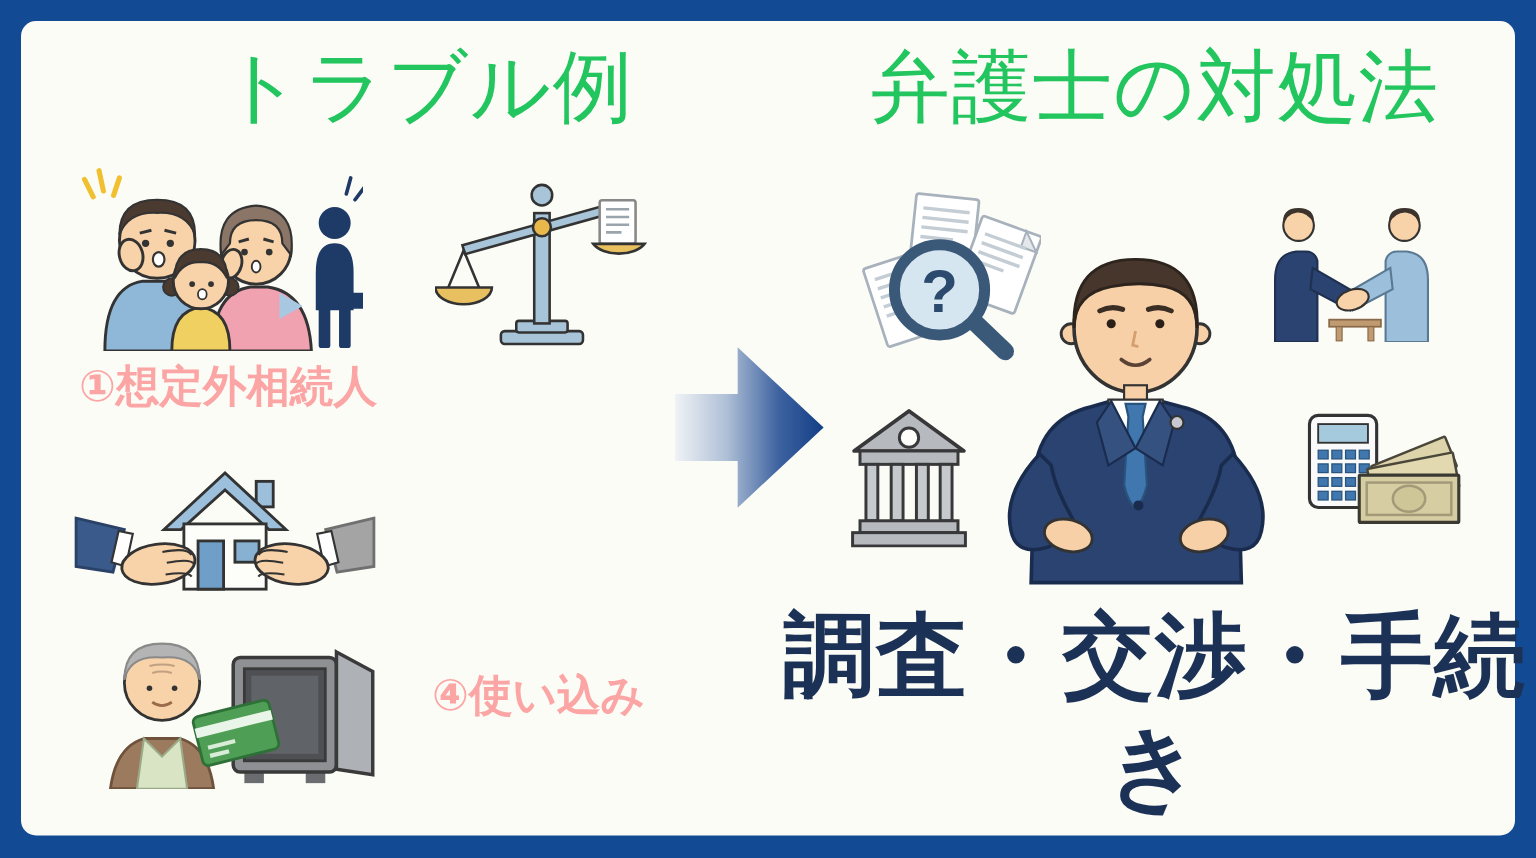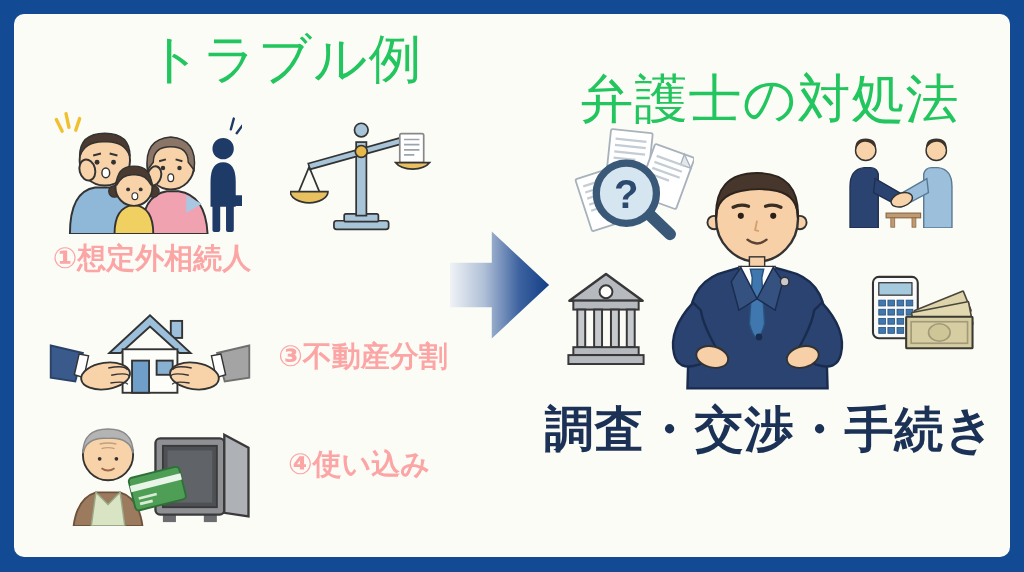--- a/index.html
+++ b/index.html
@@ -2,21 +2,21 @@
 <html><head>
 <meta charset="utf-8">
 <style>
   html,body{margin:0;padding:0;}
   body{font-family:"Liberation Sans","DejaVu Sans",sans-serif;}
   .canvas{position:relative;width:1024px;height:572px;background:#134a94;overflow:hidden;}
   .panel{position:absolute;left:14px;top:14px;width:996px;height:543px;background:#fcfcf7;border-radius:10px;}
   .abs{position:absolute;}
   .title{font-weight:400;color:#22c55e;text-align:center;font-size:53px;letter-spacing:1px;margin:0;line-height:1;}
   .item-label{font-weight:800;color:#fca5a5;font-size:29px;text-align:center;line-height:1.1;white-space:nowrap;}
-  .footer{font-weight:800;color:#1b3156;font-size:49px;text-align:center;line-height:1.22;letter-spacing:1px;}
+  .footer{font-weight:800;color:#1b3156;font-size:61px;text-align:center;line-height:1.22;letter-spacing:1px;}
   svg{display:block;}
 </style>
 </head>
 <body>
 
 <div class="canvas">
   <div class="panel"></div>
 
   <h1 class="abs title" style="left:35px;top:32px;width:500px;">トラブル例</h1>
 
@@ -87,21 +87,20 @@
     <g transform="rotate(-8 60 78)">
       <ellipse cx="58" cy="78" rx="26" ry="14" fill="#f8d2a8" stroke="#333" stroke-width="2"></ellipse>
       <path d="M62,70 Q80,69 82,75 M64,78 Q82,77 83,82 M62,86 Q78,86 80,90" stroke="#333" stroke-width="1.5" fill="none"></path>
     </g>
     <g transform="rotate(8 150 78)">
       <ellipse cx="152" cy="78" rx="26" ry="14" fill="#f8d2a8" stroke="#333" stroke-width="2"></ellipse>
       <path d="M148,70 Q130,69 128,75 M146,78 Q128,77 127,82 M148,86 Q132,86 130,90" stroke="#333" stroke-width="1.5" fill="none"></path>
     </g>
   </svg>
 
-  <div class="abs item-label" style="left:278px;top:341px;width:170px;">③不動産分割</div>
 
   <svg class="abs" style="left:55px;top:414px;" width="200" height="112" viewBox="0 0 215 120">
     <rect x="116" y="106" width="14" height="10" fill="#6a6c70"></rect>
     <rect x="160" y="106" width="14" height="10" fill="#6a6c70"></rect>
     <rect x="108" y="26" width="74" height="82" rx="5" fill="#8e9094" stroke="#3a3a3a" stroke-width="2.5"></rect>
     <rect x="116" y="34" width="58" height="66" fill="#4e5054" stroke="#3a3a3a" stroke-width="2"></rect>
     <rect x="121" y="39" width="48" height="56" fill="#606468"></rect>
     <polygon points="182,22 208,36 208,110 182,106" fill="#aeb2b6" stroke="#3a3a3a" stroke-width="2.5"></polygon>
     <path d="M20,120 Q24,90 44,84 L70,84 Q90,90 94,120 Z" fill="#9b7a5e" stroke="#6e523c" stroke-width="2"></path>
     <path d="M44,84 L57,97 L70,84 L75,120 L39,120 Z" fill="#d8e4c4" stroke="#9aaa86" stroke-width="1.5"></path>
@@ -126,21 +125,21 @@
       <linearGradient id="ag" x1="0" y1="0" x2="1" y2="0">
         <stop offset="0" stop-color="#f0f3f6"></stop>
         <stop offset="0.35" stop-color="#aebfd6"></stop>
         <stop offset="0.7" stop-color="#3d62a0"></stop>
         <stop offset="1" stop-color="#133f86"></stop>
       </linearGradient>
     </defs>
     <polygon points="0,37 43,37 43,5 102,60 43,115 43,83 0,83" fill="url(#ag)"></polygon>
   </svg>
 
-  <h1 class="abs title" style="left:520px;top:32px;width:500px;margin-top:40px;">弁護士の対処法</h1>
+  <h1 class="abs title" style="left:520px;top:32px;width:500px;">弁護士の対処法</h1>
 
   <svg class="abs" style="left:566px;top:124px;" width="128" height="123" viewBox="0 0 140 135">
     <g transform="rotate(-18 42 82)">
       <rect x="18" y="52" width="48" height="60" rx="2" fill="#fff" stroke="#a8b2bc" stroke-width="2"></rect>
       <path d="M24,62 h36 M24,69 h36 M24,76 h36 M24,83 h36 M24,90 h26" stroke="#c4ccd4" stroke-width="2.5"></path>
     </g>
     <g transform="rotate(6 72 38)">
       <rect x="46" y="8" width="46" height="58" rx="2" fill="#fff" stroke="#a8b2bc" stroke-width="2"></rect>
       <path d="M52,18 h34 M52,25 h34 M52,32 h34 M52,39 h24" stroke="#c4ccd4" stroke-width="2.5"></path>
     </g>

